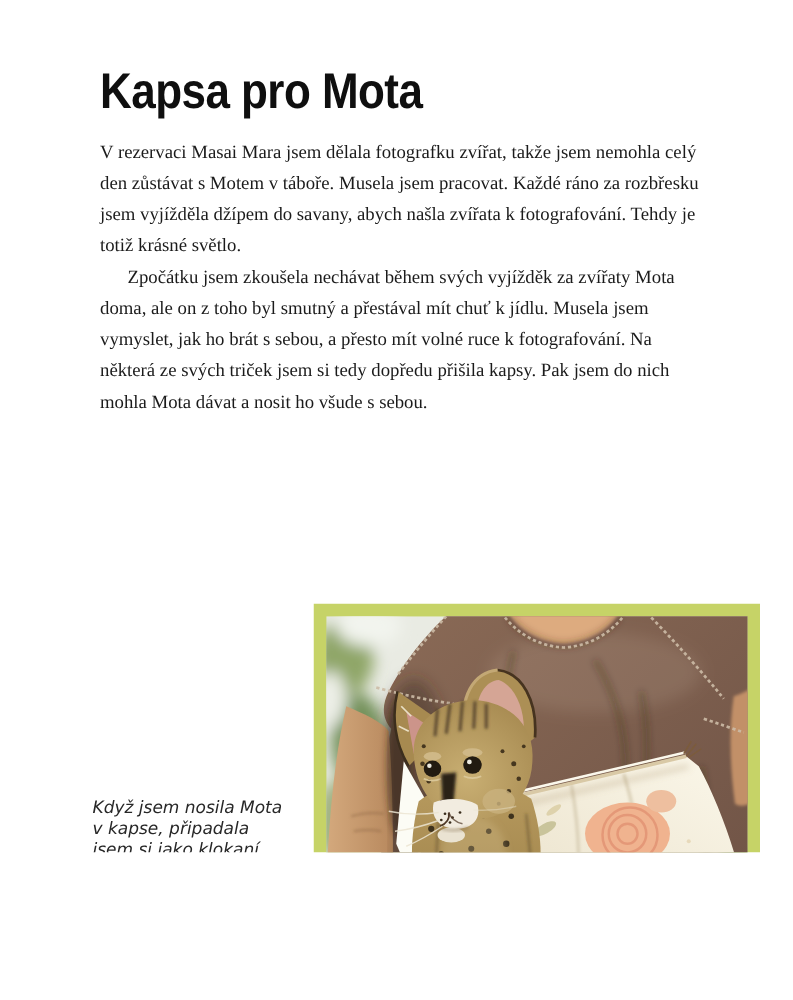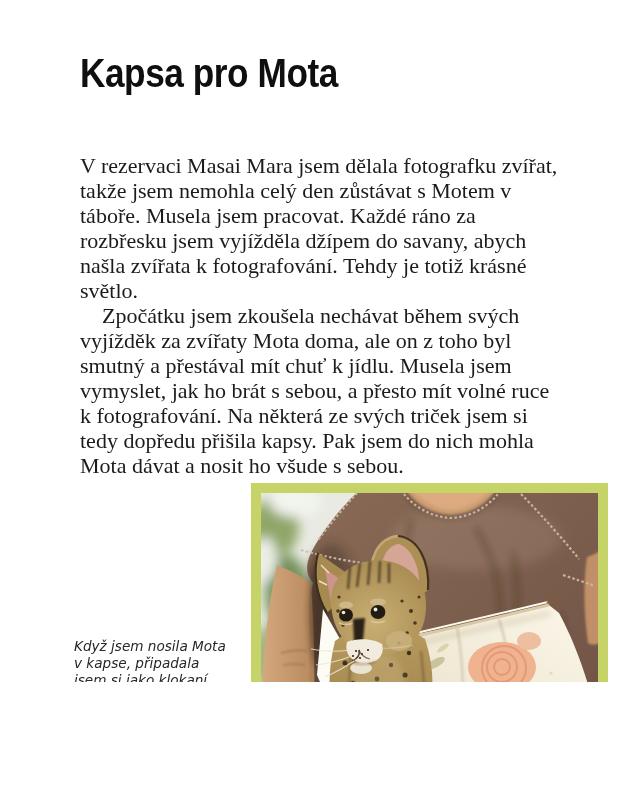--- a/index.html
+++ b/index.html
@@ -17,21 +17,21 @@
     font-weight:bold;
     font-size:40px;line-height:1.05;
     color:#0f0f0f;
     letter-spacing:-0.5px;
     transform:scaleX(0.88);
     transform-origin:left top;
     white-space:nowrap;
   }
   .body-text{
     position:absolute;left:80px;top:110px;width:482px;
-    font-size:22px;line-height:25px;color:#1b1b1b;margin-top:43px;
+    font-size:15px;line-height:25px;color:#1b1b1b;
   }
   .body-text p{margin:0;}
   .body-text p.indent{text-indent:22px;}
   .caption{
     position:absolute;left:74px;top:638px;width:164px;
     margin:0;
     font-family:"DejaVu Sans", sans-serif;
     font-style:italic;
     font-size:13.6px;line-height:17px;
     color:#272727;

